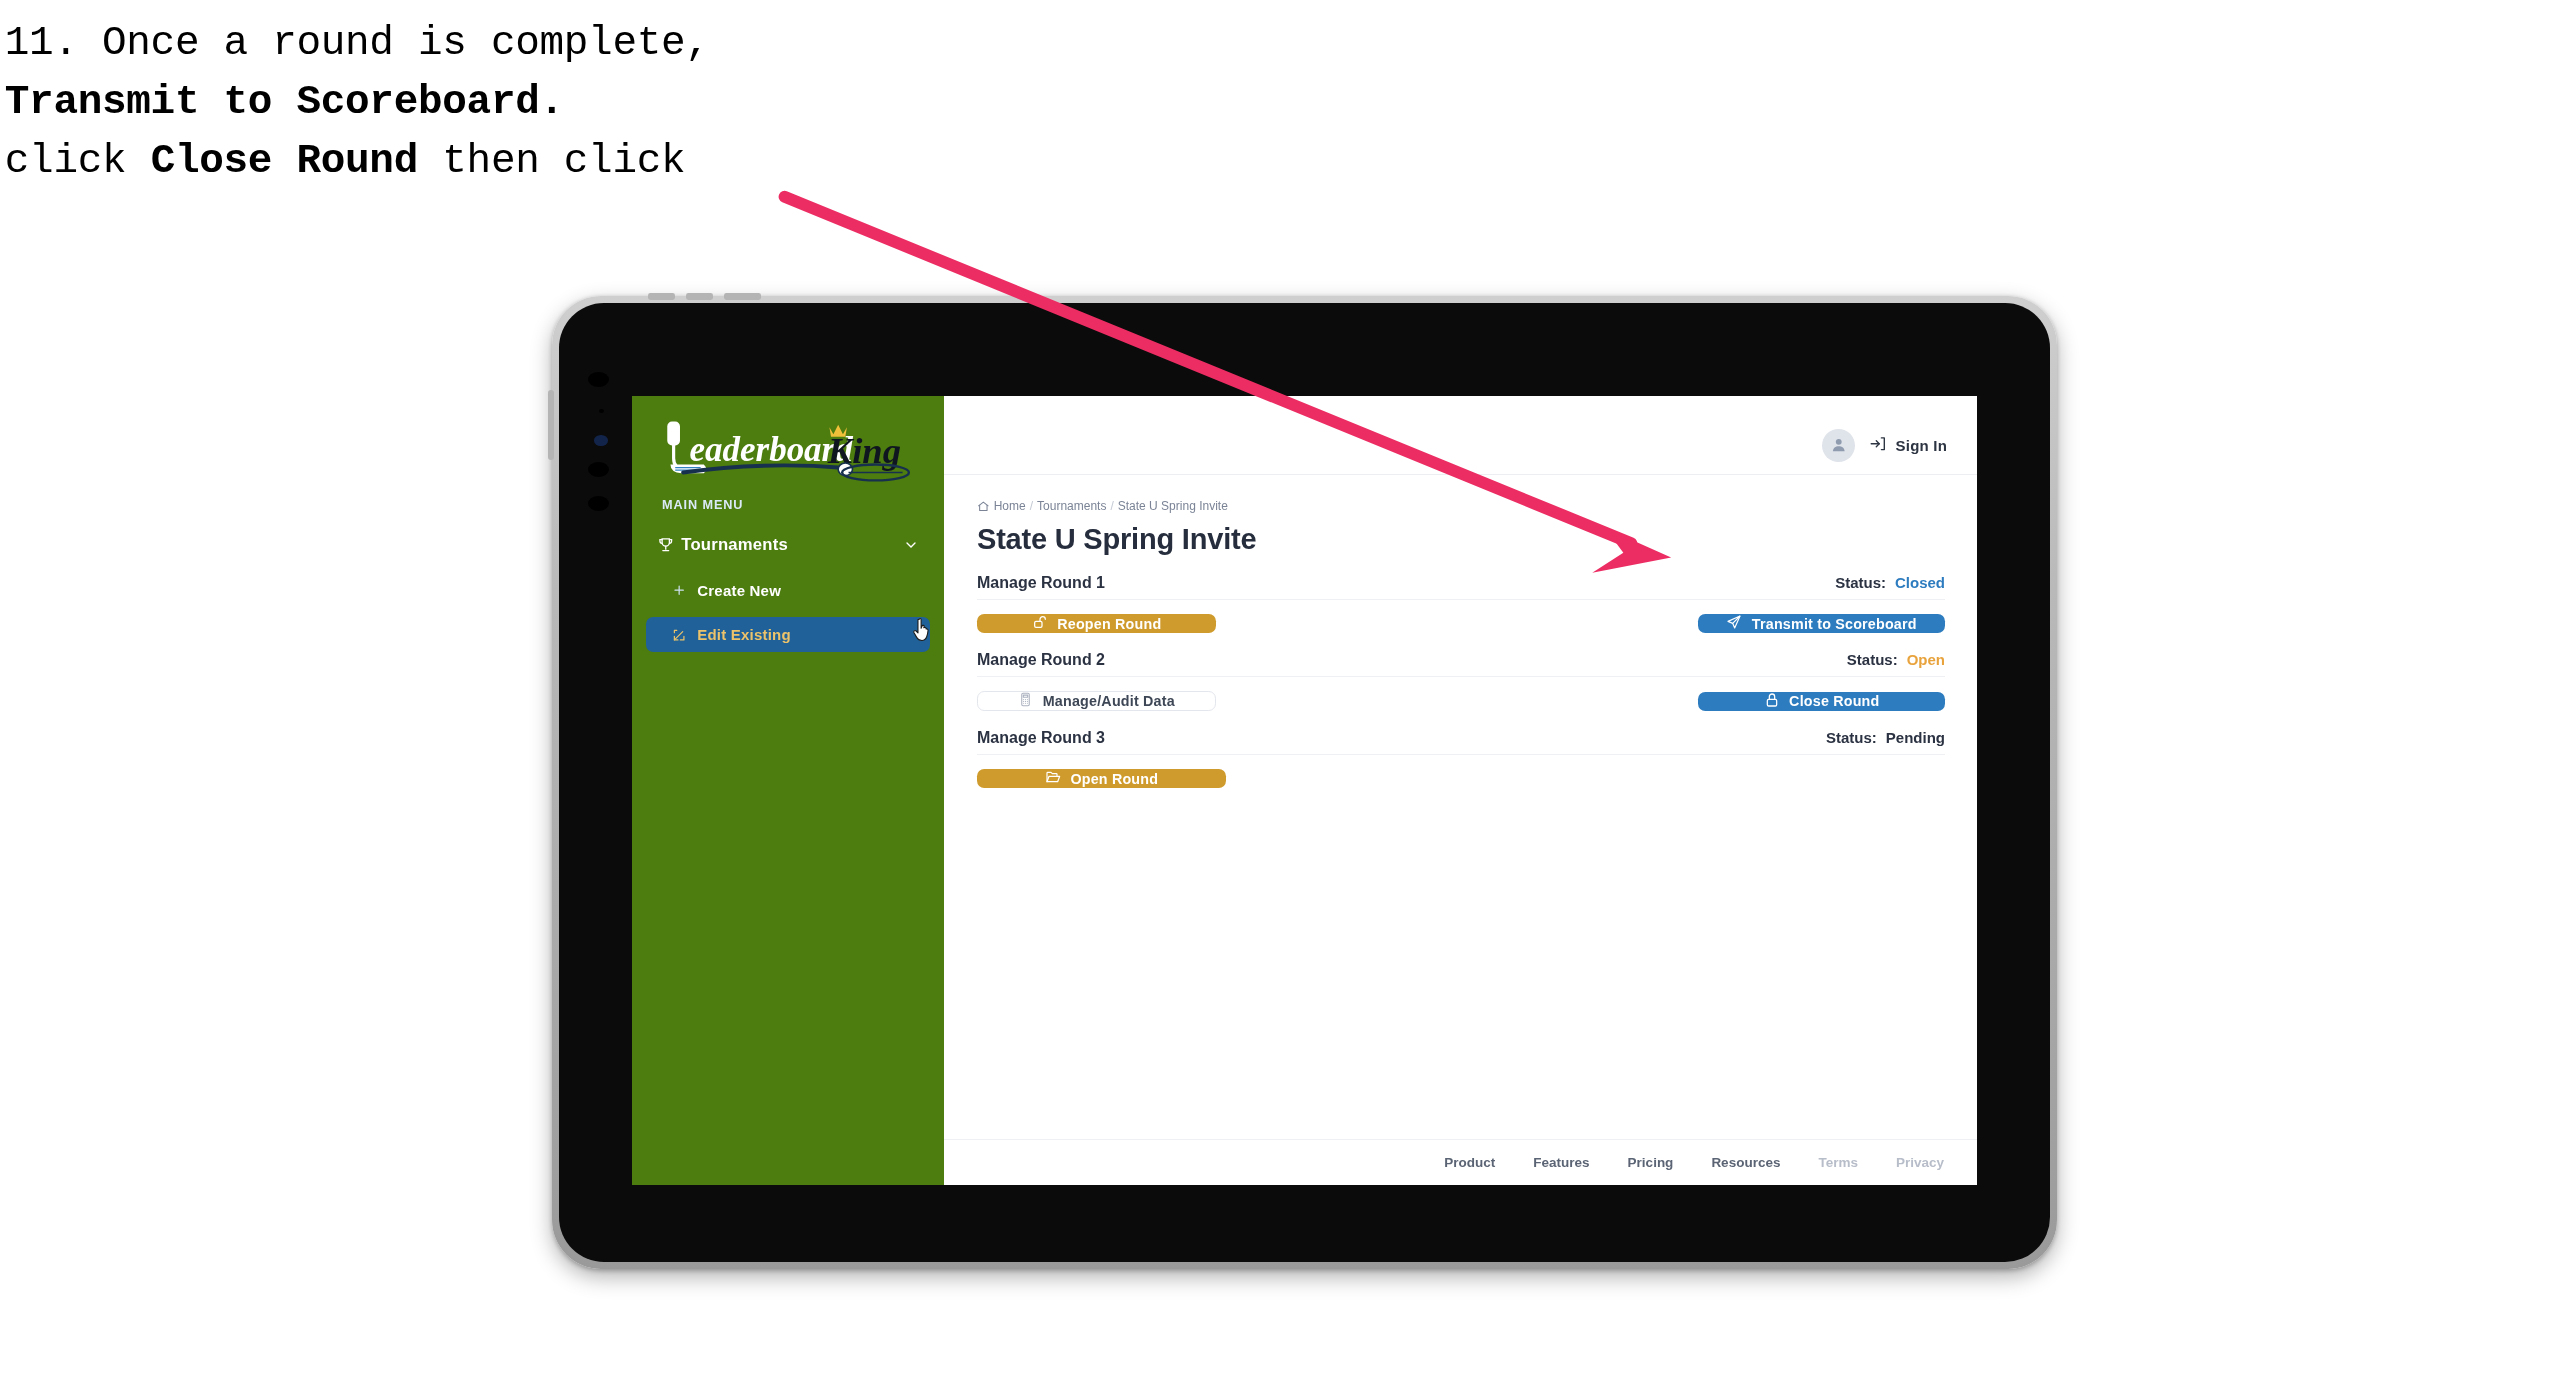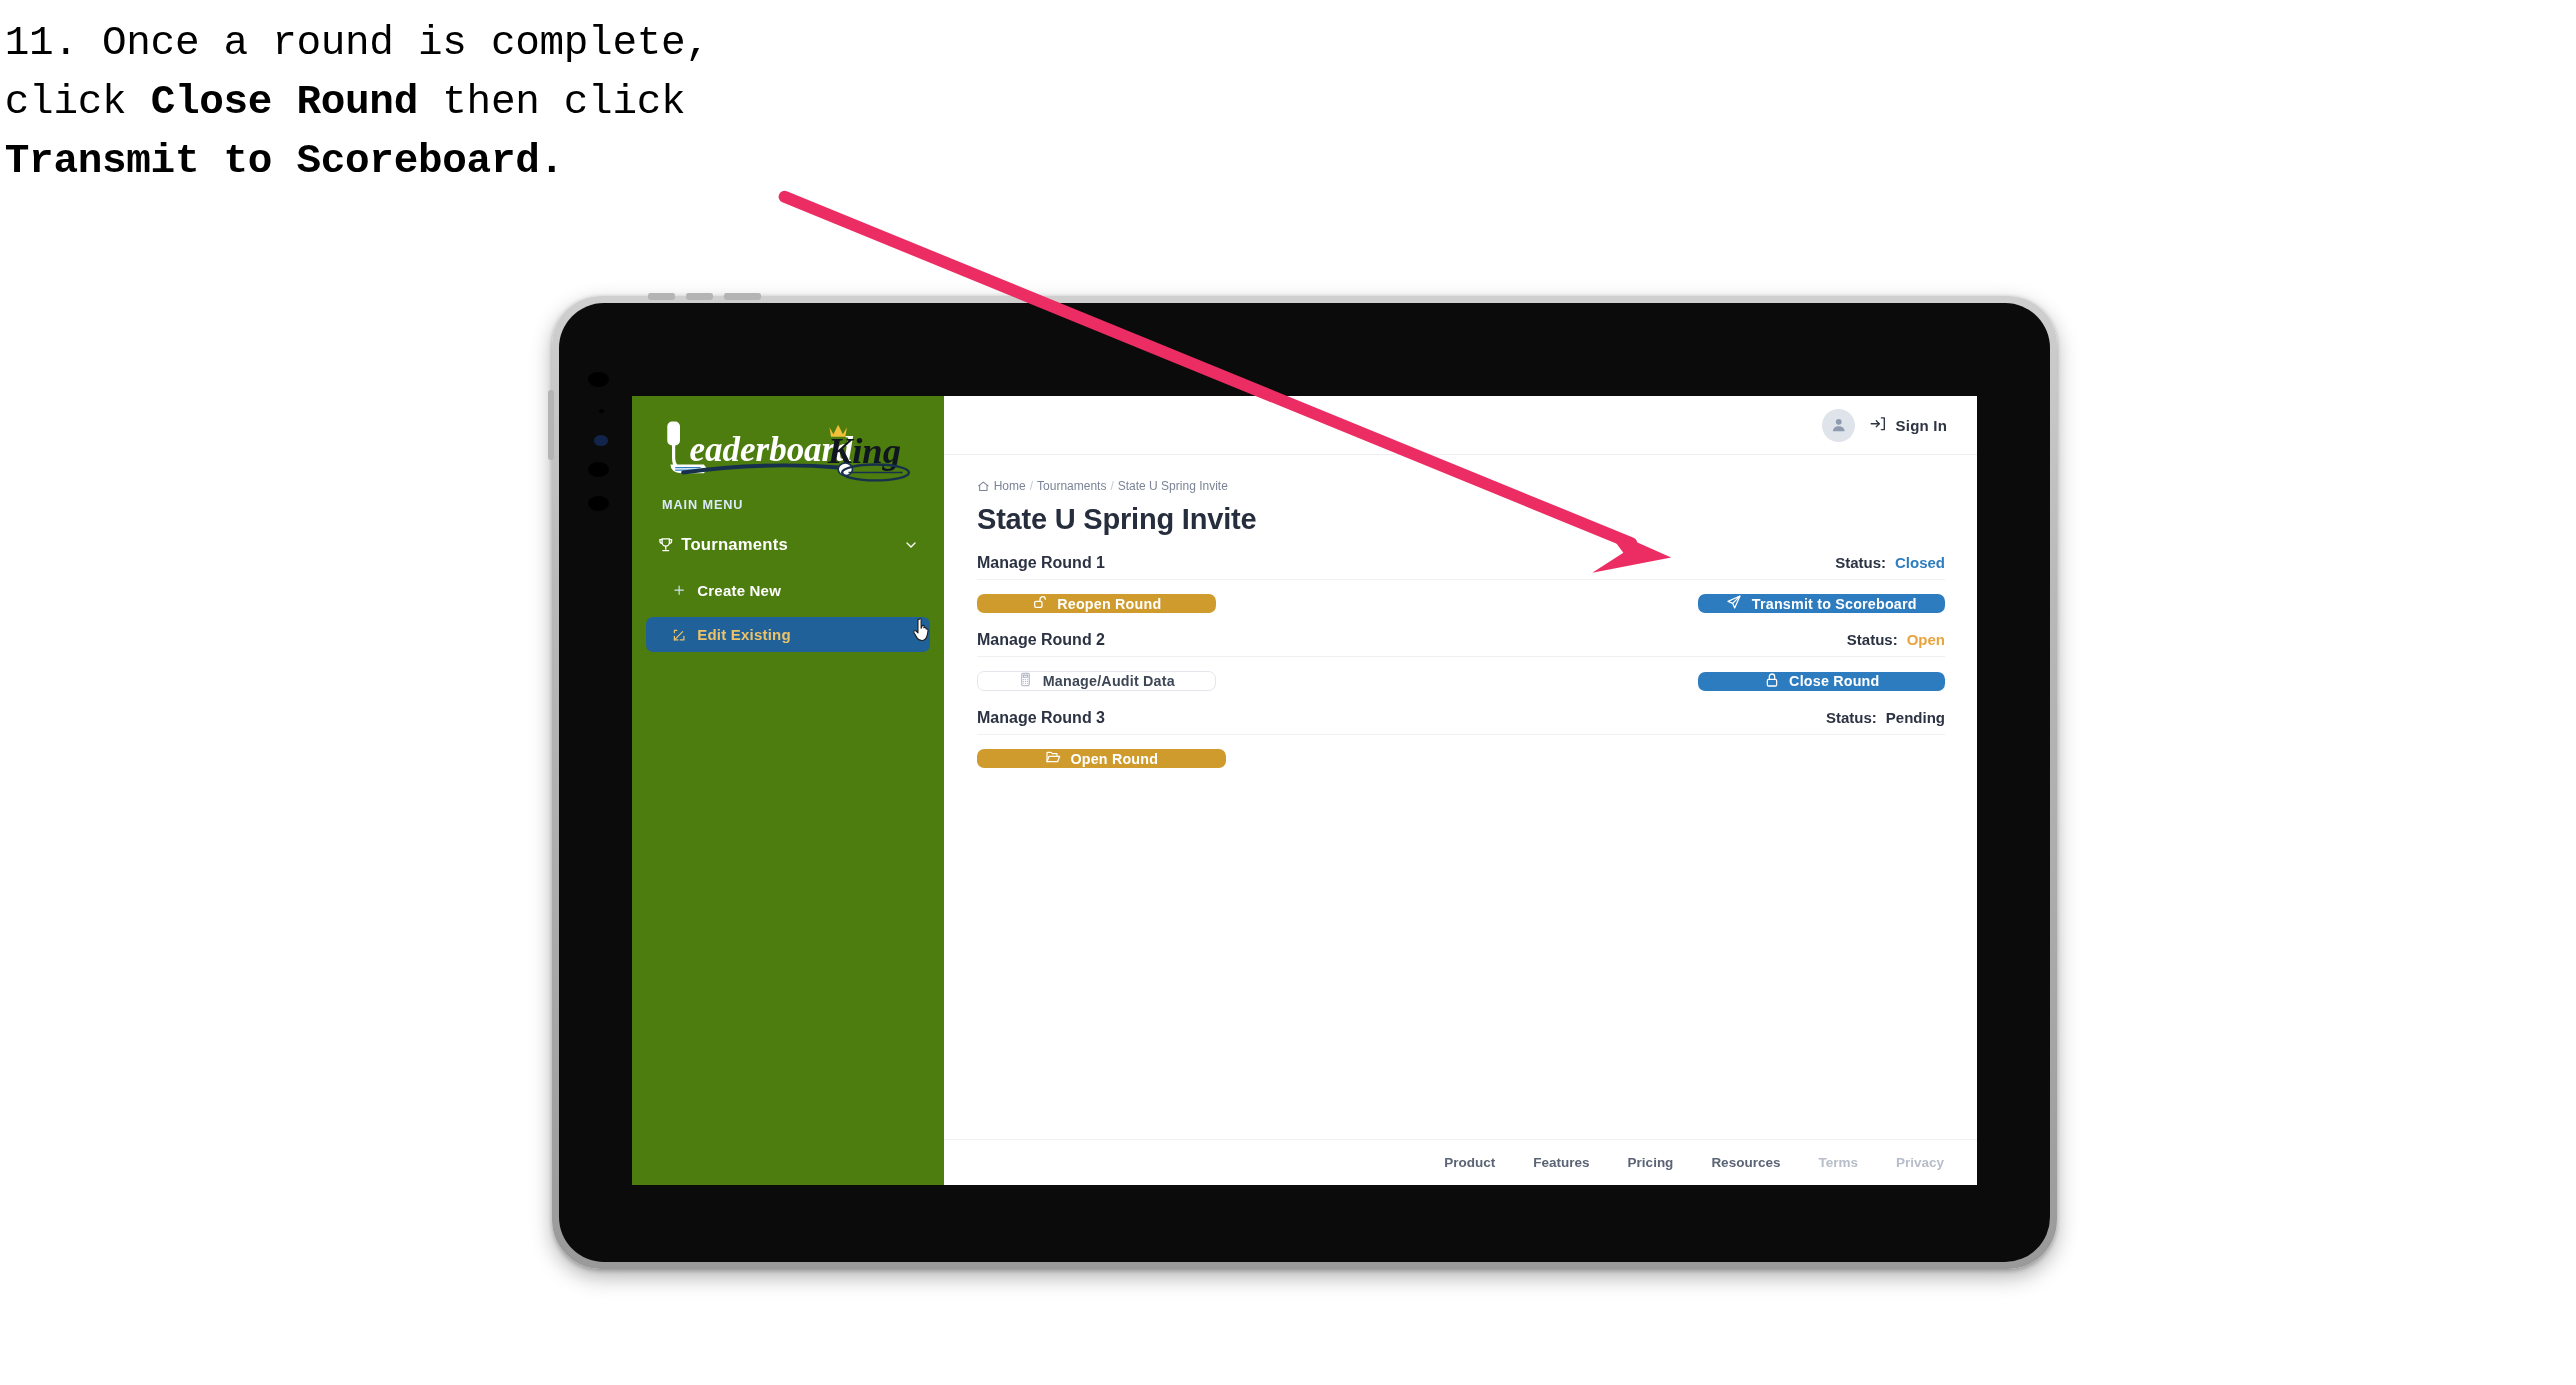--- a/index.html
+++ b/index.html
@@ -84,21 +84,21 @@
   .sub-item .txt { font-size: 15px; font-weight: 700; letter-spacing: 0.2px; }
   .sub-item.active { background: #1f6198; }
   .sub-item.active .txt { color: #ecc36a; }
   #cursor { position: absolute; left: 280px; top: 221px; width: 22px; height: 25.5px; }
 
   
   #main { flex: 1; display: flex; flex-direction: column; background: #fff; position: relative; }
   #topbar {
     height: 59px; border-bottom: 0.8px solid #eceef2;
     display: flex; align-items: center; justify-content: flex-end;
-    padding-right: 30px; gap: 14.3px;
+    padding-right: 30px; gap: 14.3px; margin-top: 20px;
   }
   .avatar {
     width: 33px; height: 33px; border-radius: 50%;
     background: #dfe3ea; display: flex; align-items: center; justify-content: center;
   }
   .signin { display: flex; align-items: center; gap: 8.8px; cursor: pointer; }
   .signin .lbl { font-size: 15px; font-weight: 700; color: #2d3442; letter-spacing: 0.2px; }
 
   #content { padding: 24px 32px 0 33px; flex: 1; }
   .crumbs { display: flex; align-items: center; gap: 4px; font-size: 12px; color: #7b8496; }
@@ -145,24 +145,24 @@
   }
   #footer a.muted { color: #b7bdc9; }
 </style>
 </head>
 <body>
 
 <div id="stage">
 
   <div id="caption">
     <div><span>11. Once a round is complete,</span></div>
+    <div><span class="b">Transmit to Scoreboard.</span></div>
     <div>
       <span>click </span><span class="b">Close Round</span><span> then click</span>
     </div>
-    <div><span class="b">Transmit to Scoreboard.</span></div>
   </div>
 
   <div id="tablet">
     <div class="frame-btn vol-a"></div>
     <div class="frame-btn vol-b"></div>
     <div class="frame-btn vol-c"></div>
     <div class="frame-btn side-btn"></div>
 
     <div id="bezel">
       <div class="dot dot1"></div>

